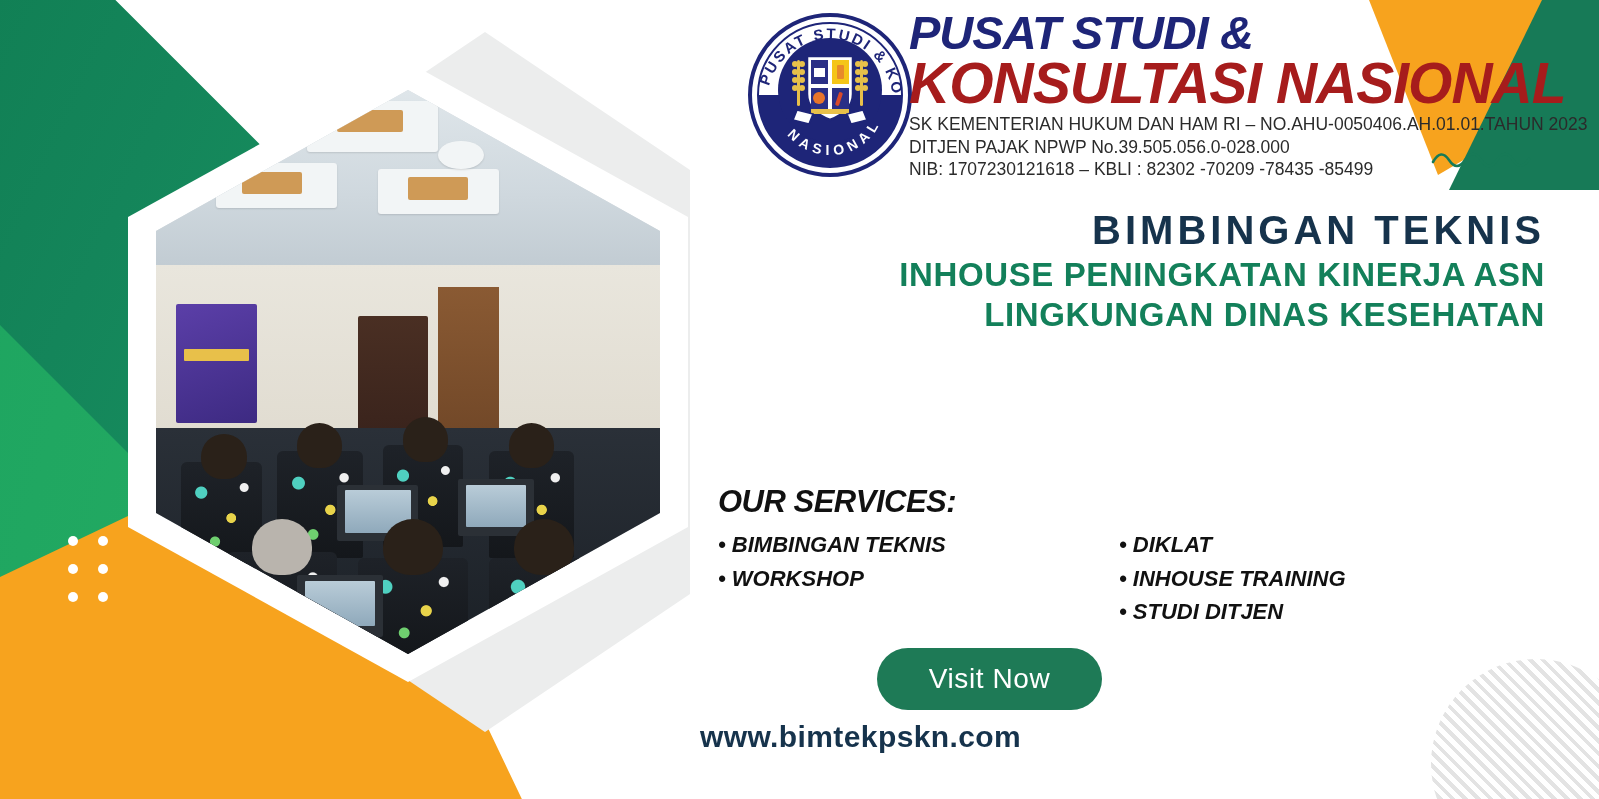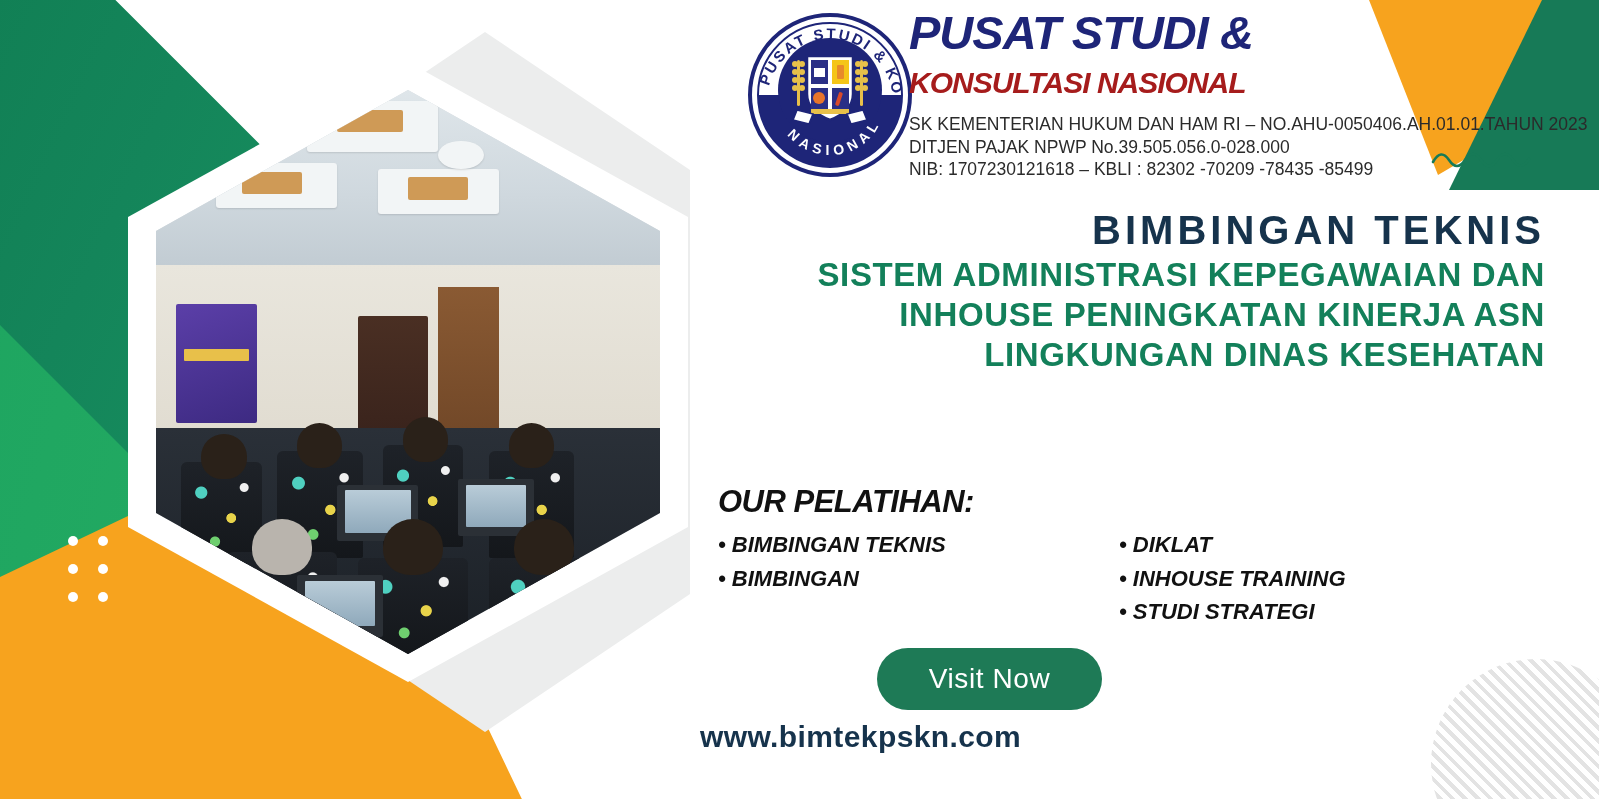--- a/index.html
+++ b/index.html
@@ -143,21 +143,21 @@
   .org{position:absolute;left:164px;top:2px;width:660px;}
   .org-l1{
     font-family:"Liberation Sans",sans-serif;
     font-weight:bold;font-style:italic;
     font-size:47px;line-height:49px;letter-spacing:-1px;
     color:#1e2578;white-space:nowrap;
   }
   .org-l2{
     font-family:"Liberation Sans",sans-serif;
     font-weight:bold;font-style:italic;
-    font-size:30px;line-height:52px;letter-spacing:-1px;
+    font-size:57px;line-height:52px;letter-spacing:-1px;
     color:#a61c1c;white-space:nowrap;
   }
   .legal{margin-top:4px;}
   .legal div{
     font-family:"Liberation Sans",sans-serif;
     font-size:17.5px;line-height:22.5px;color:#2b2b2b;white-space:nowrap;
   }
 
   
   .title-main{
@@ -341,36 +341,35 @@
       <div class="legal">
         <div>SK KEMENTERIAN HUKUM DAN HAM RI – NO.AHU-0050406.AH.01.01.TAHUN 2023</div>
         <div>DITJEN PAJAK NPWP No.39.505.056.0-028.000</div>
         <div>NIB: 1707230121618 – KBLI : 82302 -70209 -78435 -85499</div>
       </div>
     </div>
   </div>
 
   <div class="title-main">BIMBINGAN TEKNIS</div>
   <div class="title-sub">
-    <div>SISTEM ADMINISTRASI KEPEGAWAIAN DAN</div>
     <div>INHOUSE PENINGKATAN KINERJA ASN</div>
     <div>LINGKUNGAN DINAS KESEHATAN</div>
   </div>
 
   <div class="services">
-    <div class="svc-head">OUR PELATIHAN:</div>
+    <div class="svc-head">OUR SERVICES:</div>
     <div class="svc-cols">
       <div class="svc-col">
         <div class="svc-item">BIMBINGAN TEKNIS</div>
-        <div class="svc-item">BIMBINGAN</div>
+        <div class="svc-item">WORKSHOP</div>
       </div>
       <div class="svc-col">
         <div class="svc-item">DIKLAT</div>
         <div class="svc-item">INHOUSE TRAINING</div>
-        <div class="svc-item">STUDI STRATEGI</div>
+        <div class="svc-item">STUDI DITJEN</div>
       </div>
     </div>
   </div>
 
   <button class="cta">Visit Now</button>
 
   <div class="contact">
     <span class="web">www.bimtekpskn.com</span>
   </div>
 

